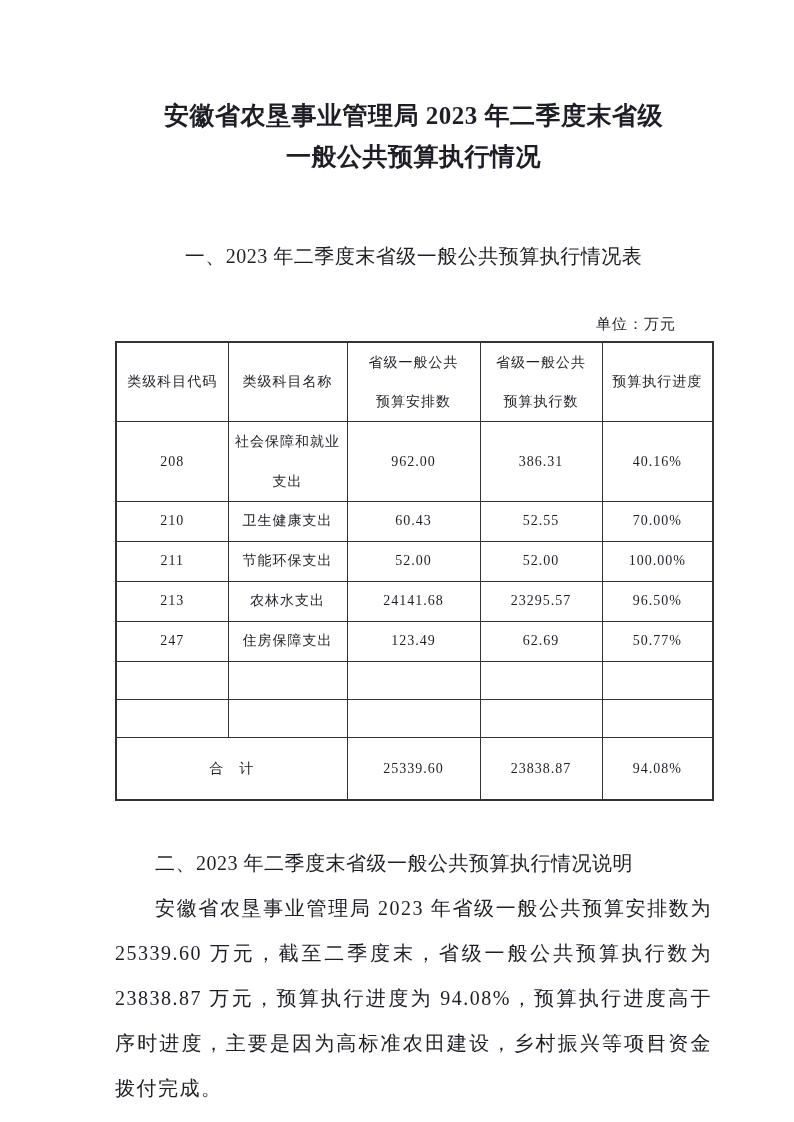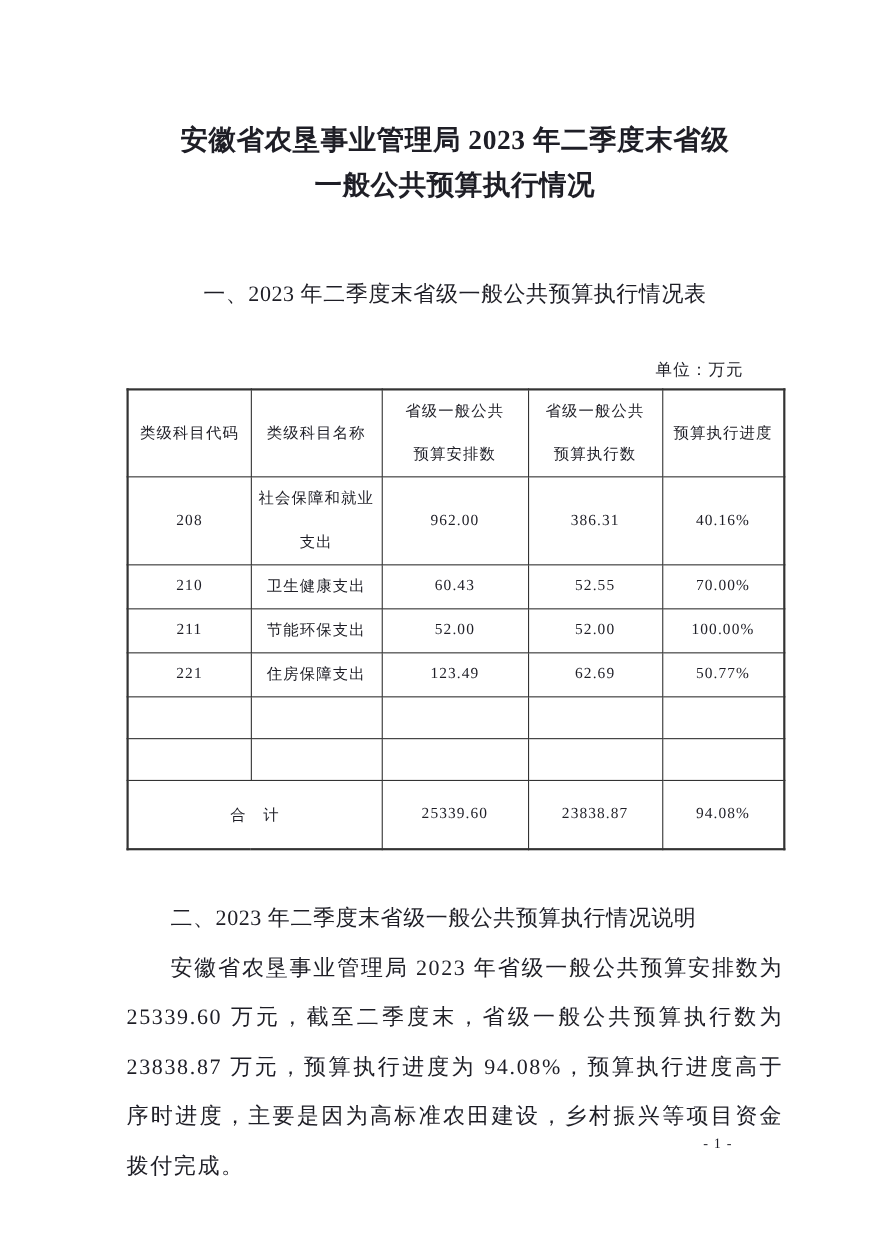--- a/index.html
+++ b/index.html
@@ -11,21 +11,21 @@
     width: 794px;
     height: 1122px;
     position: relative;
     font-family: "Liberation Serif", "DejaVu Serif", serif;
     color: #1e1e26;
     overflow: hidden;
   }
   .content {
     position: absolute;
     left: 115px;
-    top: 12px;
+    top: 0;
     width: 597px;
   }
   .doc-title {
     margin-top: 96px;
     text-align: center;
     font-weight: bold;
     font-size: 25px;
     line-height: 1.62;
     letter-spacing: 0.5px;
   }
@@ -144,21 +144,28 @@
         <td>70.00%</td>
       </tr>
       <tr class="row-std">
         <td>211</td>
         <td>节能环保支出</td>
         <td>52.00</td>
         <td>52.00</td>
         <td>100.00%</td>
       </tr>
       <tr class="row-std">
-        <td>221</td>
+        <td>213</td>
+        <td>农林水支出</td>
+        <td>24141.68</td>
+        <td>23295.57</td>
+        <td>96.50%</td>
+      </tr>
+      <tr class="row-std">
+        <td>247</td>
         <td>住房保障支出</td>
         <td>123.49</td>
         <td>62.69</td>
         <td>50.77%</td>
       </tr>
       <tr class="row-empty">
         <td></td>
         <td></td>
         <td></td>
         <td></td>

